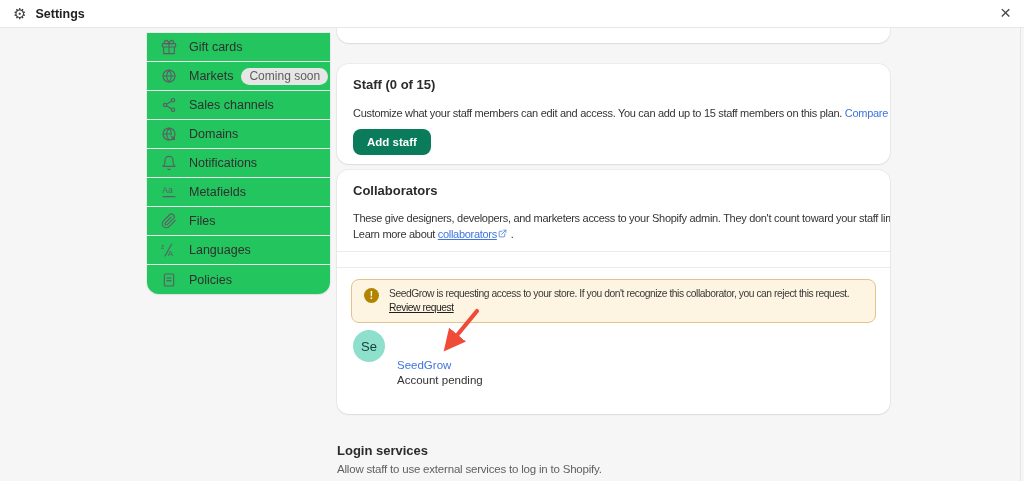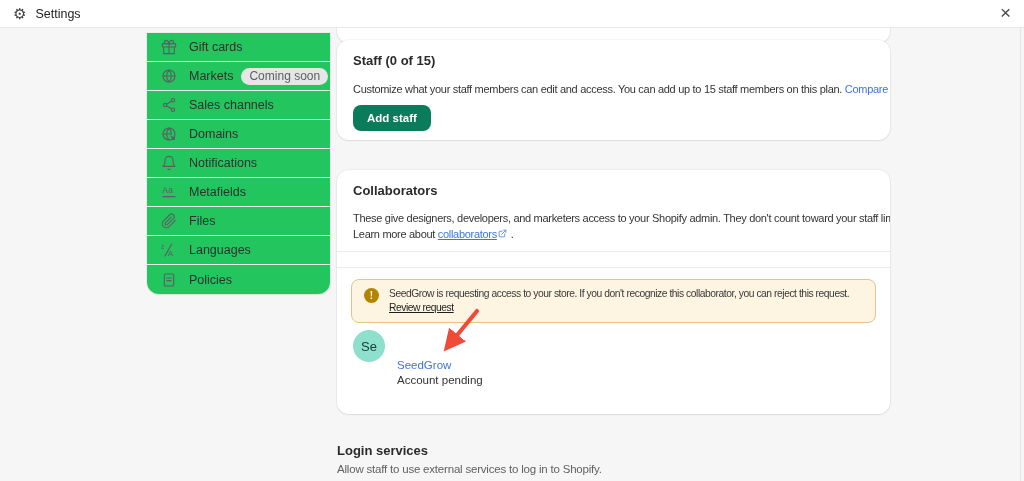--- a/index.html
+++ b/index.html
@@ -11,21 +11,21 @@
     color: #303030;
   }
 
   
   .topbar {
     position: absolute; top: 0; left: 0; width: 1024px; height: 28px;
     background: #ffffff; border-bottom: 1px solid #e7e7e7; z-index: 10;
     display: flex; align-items: center;
   }
   .topbar .gear { font-size: 15px; color: #424242; margin-left: 13px; line-height: 1; }
-  .topbar .title { font-size: 12.5px; font-weight: normal; margin-left: 9px; color: #222; }
+  .topbar .title { font-size: 12.5px; font-weight: bold; margin-left: 9px; color: #222; }
   .topbar .close { position: absolute; right: 13px; top: 3px; font-size: 19px; color: #4a4a4a; cursor: pointer; line-height: 1; }
 
   
   .sidebar {
     position: absolute; left: 147px; top: 33px; width: 183px;
     background: #22c55e; border-radius: 0 0 12px 12px;
     box-shadow: 0 0 0 1px rgba(0,0,0,.04), 0 1px 2px rgba(0,0,0,.06);
     z-index: 5;
   }
   .side-item {
@@ -41,21 +41,21 @@
   }
   svg.ic { width: 16px; height: 16px; fill: none; stroke: #5c5f62; stroke-width: 1.7;
            stroke-linecap: round; stroke-linejoin: round; display: block; }
 
   
   .card {
     position: absolute; left: 337px; width: 553px; background: #fff;
     border-radius: 12px; box-shadow: 0 0 0 1px rgba(0,0,0,.04), 0 1px 2px rgba(0,0,0,.07);
   }
   .card.partial { top: 28px; height: 15px; border-radius: 0 0 12px 12px; }
-  .card.staff { top: 40px; height: 100px; overflow: hidden; padding: 13px 16px 0; }
+  .card.staff { top: 64px; height: 100px; overflow: hidden; padding: 13px 16px 0; }
   .card.collab { top: 170px; height: 244px; overflow: hidden; padding-top: 13px; }
 
   h2.card-title { font-size: 13px; font-weight: bold; color: #2b2b2b; line-height: 16px; }
   .pad { padding-left: 16px; padding-right: 16px; }
 
   .body-sm { font-size: 11px; letter-spacing: -0.3px; line-height: 14px; color: #343434; white-space: nowrap; }
   .body-wrap { font-size: 11px; letter-spacing: -0.3px; line-height: 16px; color: #343434; }
 
   a.link { color: #3e74e0; text-decoration: none; cursor: pointer; }
   a.link.underline { text-decoration: underline; }

